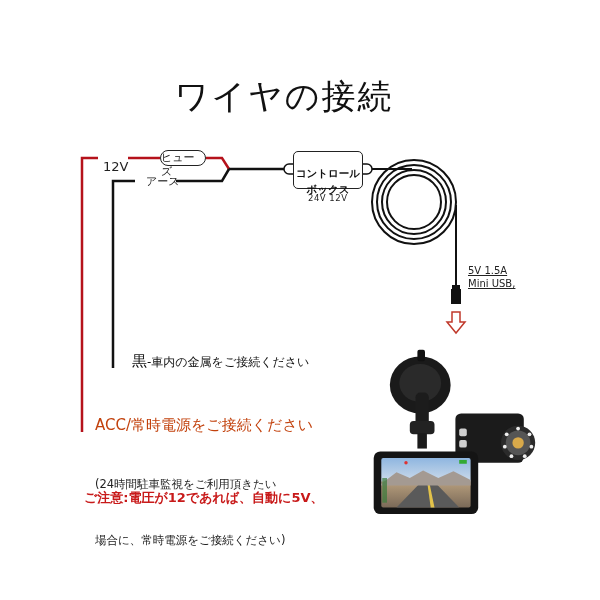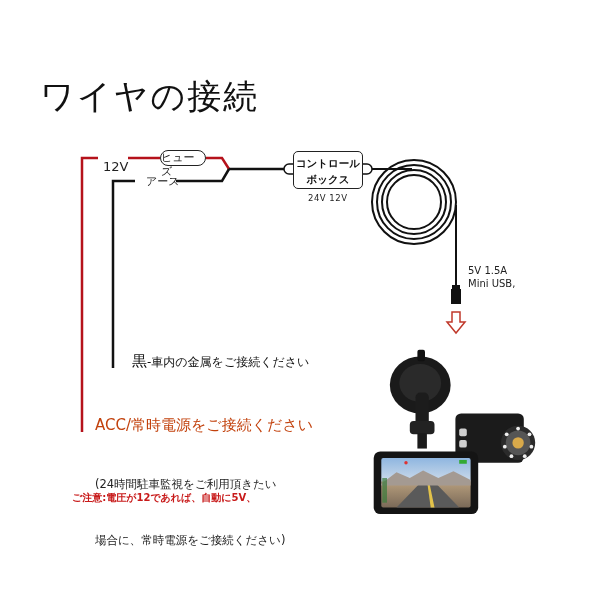--- a/index.html
+++ b/index.html
@@ -1,37 +1,37 @@
 <!DOCTYPE html>
 <html><head>
   <meta charset="utf-8">
   <style>
     html, body { margin: 0; padding: 0; background: #ffffff; }
     body { width: 600px; height: 600px; position: relative; overflow: hidden;
            font-family: "DejaVu Sans", "Liberation Sans", sans-serif; color: #111; }
     .abs { position: absolute; }
-    .title { left: 0; width: 528px; top: 74px; text-align: left; font-size: 34px;
+    .title { left: 0; width: 528px; top: 74px; text-align: center; font-size: 34px;
              letter-spacing: 2px; font-weight: normal; color: #111; padding-left: 40px; box-sizing: border-box; }
     .lbl-12v { left: 103px; top: 159px; font-size: 13px; color: #222; }
     .fuse { left: 160px; top: 150px; width: 44px; height: 14px; border: 1.5px solid #222;
             border-radius: 9px; font-size: 11px; text-align: left; line-height: 14px; background:#fff; box-sizing: content-box; }
     .earth { left: 146px; top: 174px; font-size: 11px; font-weight: normal; }
     .cbox { left: 293px; top: 151px; width: 70px; height: 38px; border: 1.5px solid #222;
             border-radius: 5px; background: #fff; font-size: 10.5px; font-weight: bold;
-            text-align: center; line-height: 16px; padding-top: 3px; box-sizing: border-box; }
+            text-align: center; line-height: 16px; padding-top: 13px; box-sizing: border-box; }
     .cbox span { display: block; }
     .volt { left: 308px; top: 193px; font-size: 8.5px; color: #222; letter-spacing: 0.5px; }
     .usb { left: 468px; top: 264px; font-size: 10px; line-height: 13px; color: #222; }
-    .usb span { display: block; }
+    .usb span { display: block; text-decoration: underline; }
     .black-note { left: 132px; top: 352px; font-size: 12px; color: #111; }
     .black-note .big { font-size: 15px; }
     .acc { left: 95px; top: 416px; font-size: 15px; color: #c2410c; }
     .acc-sub { left: 95px; top: 437px; font-size: 11.5px; line-height: 18px; color: #222; }
     .acc-sub span { display: block; margin-top: 38px; }
-    .warn { left: 72px; top: 488px; font-size: 10px; font-weight: bold; color: #c81a1a; line-height: 20px; }
+    .warn { left: 84px; top: 488px; font-size: 13px; font-weight: bold; color: #c81a1a; line-height: 20px; }
     .warn span { display: block; }
     svg.wires { position: absolute; left: 0; top: 0; }
     .cam { left: 368px; top: 345px; width: 190px; height: 190px; }
   </style>
 </head>
 <body>
 
 <svg class="wires" width="600" height="600">
 
   <polyline points="82,432 82,158 98,158" fill="none" stroke="#b5121b" stroke-width="2.5"></polyline>

